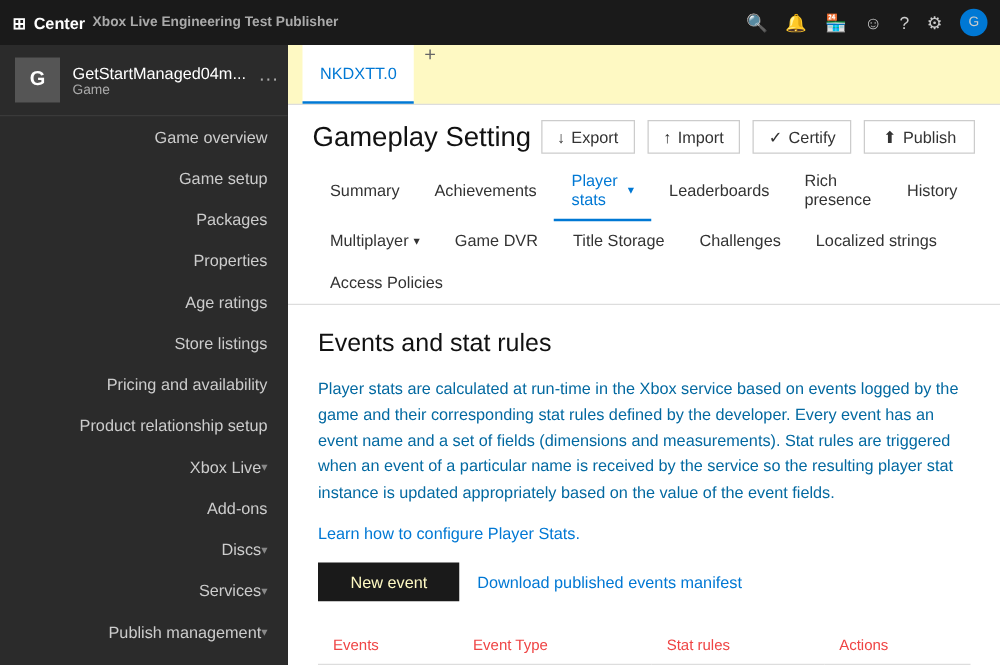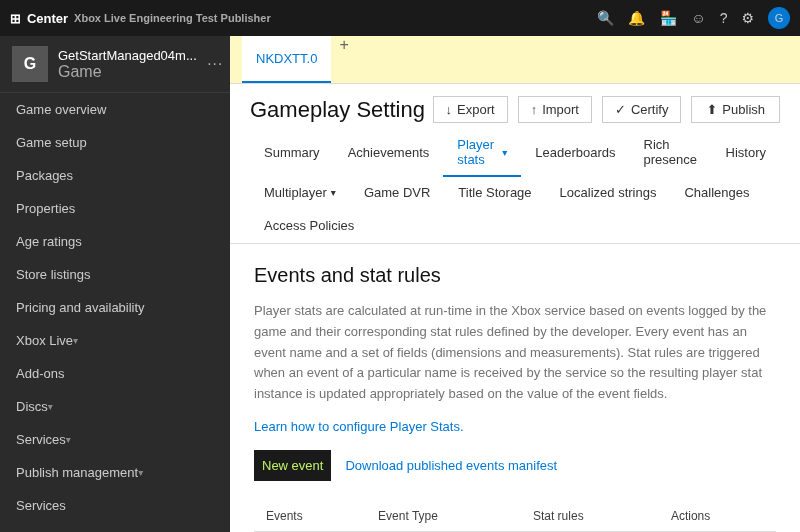--- a/index.html
+++ b/index.html
@@ -40,32 +40,32 @@
       border-bottom: 1px solid #3a3a3a;
     }
     .sidebar-logo-box {
       width: 36px; height: 36px;
       background: #555;
       display: flex; align-items: center; justify-content: center;
       font-size: 16px; color: #fff; font-weight: bold;
       flex-shrink: 0;
     }
     .sidebar-title { font-size: 13px; color: #fff; font-weight: 500; }
-    .sidebar-subtitle { font-size: 16px; color: #aaa; }
+    .sidebar-subtitle { font-size: 11px; color: #aaa; }
     .sidebar-dots { margin-left: auto; color: #aaa; cursor: pointer; font-size: 16px; }
 
     .sidebar-nav { flex: 1; }
     .sidebar-item {
       padding: 9px 16px;
       cursor: pointer;
       color: #ccc;
       font-size: 13px;
       display: flex;
       align-items: center;
-      justify-content: flex-start;
+      justify-content: flex-end;
     }
     .sidebar-item-label {}
     .sidebar-chevron { color: #888; font-size: 10px; }
 
     
     .content-area { flex: 1; display: flex; flex-direction: column; overflow: hidden; }
 
     
     .tab-bar {
       background: #fef9c3;
@@ -134,44 +134,44 @@
       cursor: pointer;
       border-bottom: 2px solid transparent;
       display: flex; align-items: center; gap: 4px;
     }
     .nav-tab.active { color: #0078d4; border-bottom: 2px solid #0078d4; font-weight: 500; }
     .nav-tab .chevron { font-size: 10px; }
 
     
     .body-content { padding: 20px 24px; flex: 1; overflow-y: auto; }
     .section-title { font-size: 20px; font-weight: 300; margin-bottom: 14px; color: #111; }
-    .description-text { font-size: 13px; color: #737373; line-height: 1.6; max-width: 580px; margin-bottom: 14px; }
+    .description-text { font-size: 13px; color: #0369a1; line-height: 1.6; max-width: 580px; margin-bottom: 14px; }
     .link-blue { color: #0078d4; cursor: pointer; text-decoration: none; }
 
     .button-row { display: flex; align-items: center; gap: 14px; margin-bottom: 20px; }
     .new-event-btn {
       background: #1a1a1a;
-      color: #bef264;
+      color: #fef9c3;
       border: none;
-      padding: 8px 8px;
+      padding: 8px 26px;
       font-size: 13px;
       cursor: pointer;
       font-weight: 500;
     }
     .manifest-link { color: #0078d4; font-size: 13px; cursor: pointer; text-decoration: none; }
 
     
     .events-table { width: 100%; border-collapse: collapse; }
     .events-table thead tr { border-bottom: 1px solid #ddd; }
     .events-table th {
       padding: 8px 12px;
       text-align: left;
       font-size: 12px;
       font-weight: 400;
-      color: #404040;
+      color: #ef4444;
     }
     .events-table td {
       padding: 8px 12px;
       font-size: 13px;
       color: #333;
     }
     .no-data-row td {
       text-align: center;
       padding: 24px;
       color: #555;
@@ -228,20 +228,23 @@
         <span class="sidebar-item-label">Properties</span>
       </div>
       <div class="sidebar-item">
         <span class="sidebar-item-label">Age ratings</span>
       </div>
       <div class="sidebar-item">
         <span class="sidebar-item-label">Store listings</span>
       </div>
       <div class="sidebar-item">
         <span class="sidebar-item-label">Pricing and availability</span>
+      </div>
+      <div class="sidebar-item">
+        <span class="sidebar-item-label">Product relationship setup</span>
       </div>
       <div class="sidebar-item">
         <span class="sidebar-item-label">Xbox Live</span>
         <span class="sidebar-chevron">▾</span>
       </div>
       <div class="sidebar-item">
         <span class="sidebar-item-label">Add-ons</span>
       </div>
       <div class="sidebar-item">
         <span class="sidebar-item-label">Discs</span>
@@ -323,24 +326,24 @@
             <span>Multiplayer</span>
             <span class="chevron">▾</span>
           </div>
           <div class="nav-tab">
             <span>Game DVR</span>
           </div>
           <div class="nav-tab">
             <span>Title Storage</span>
           </div>
           <div class="nav-tab">
+            <span>Challenges</span>
+          </div>
+          <div class="nav-tab">
             <span>Localized strings</span>
-          </div>
-          <div class="nav-tab">
-            <span>Challenges</span>
           </div>
         </div>
         <div class="nav-row">
           <div class="nav-tab">
             <span>Access Policies</span>
           </div>
         </div>
       </div>
 
       <div class="body-content">

